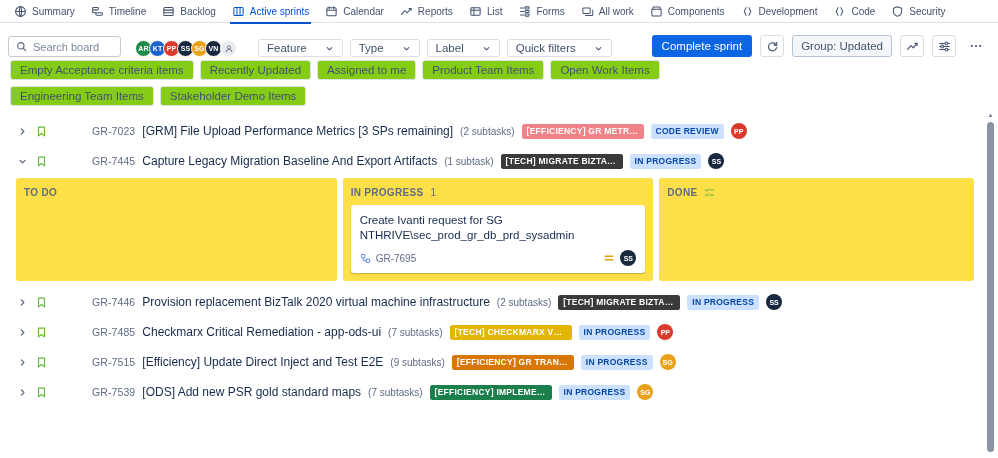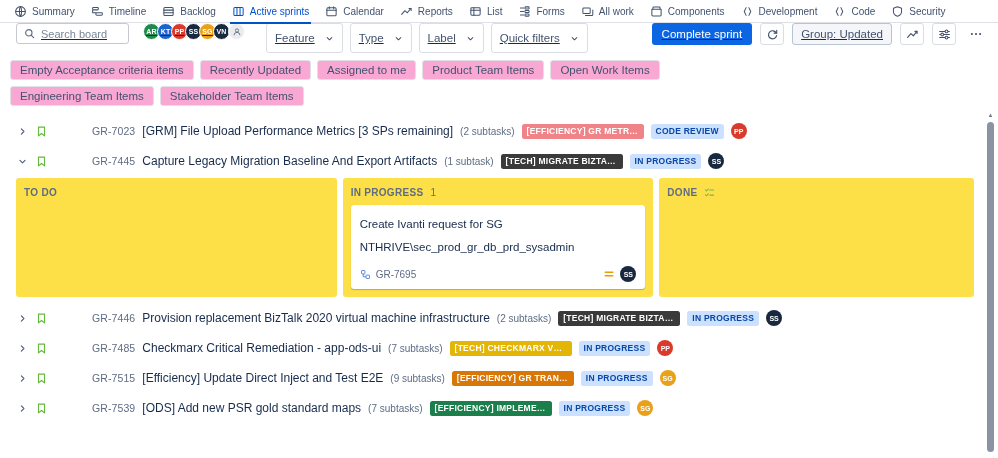--- a/index.html
+++ b/index.html
@@ -40,25 +40,24 @@
     left: 6px; right: 6px; bottom: -1px;
     height: 2px;
     background: #0052cc;
   }
   .nav-tab .ico { display: flex; width: 13px; height: 13px; align-items: center; justify-content: center; }
   .nav-tab .ico svg { display: block; }
 
   
   .toolbar {
     display: flex;
-    align-items: flex-start;
+    align-items: flex-end;
     height: 34px;
-    padding: 0 10px 0 16px;
+    padding: 0 10px 0 8px;
     gap: 8px;
-    text-decoration: underline;
   }
   .search-box {
     display: flex; align-items: center; gap: 6px;
     width: 113px; height: 21px;
     border: 1px solid #c5c9d1;
     border-radius: 3px;
     padding: 0 7px;
     background: #fff;
   }
   .search-box .ph { font-size: 11px; color: #7a8699; }
@@ -70,22 +69,22 @@
     margin-right: -3px; border: 1.4px solid #fff;
     letter-spacing: .2px;
   }
   .av-plus {
     width: 17px; height: 17px; border-radius: 50%;
     background: #ebecf0; border: 1.4px solid #fff;
     display: flex; align-items: center; justify-content: center;
     margin-right: 0; margin-left: 1px;
   }
   .dd {
-    display: flex; align-items: center; gap: 10px;
-    height: 30px; padding: 0 8px;
+    display: flex; align-items: center; gap: 18px;
+    height: 18px; padding: 0 8px;
     border: 1px solid #dadde2; border-radius: 3px;
     font-size: 11.5px; color: #42526e; background: #fff;
     cursor: pointer; white-space: nowrap;
   }
   .spacer { flex: 1; }
   .btn-primary {
     height: 22px; padding: 0 10px;
     background: #0c66e4; color: #fff;
     font-size: 11.5px; border: none; border-radius: 3px;
     cursor: pointer; display:flex; align-items:center;
@@ -106,21 +105,21 @@
 
   
   .chips {
     display: flex; flex-wrap: wrap; gap: 6px;
     padding: 3px 10px 6px 10px;
     max-width: 700px;
   }
   .chip {
     height: 20px; padding: 0 9px;
     border: 1px solid #dfe1e6; border-radius: 3px;
-    background: #f9a8d4; color: #42526e; font-size: 11.5px;
+    background: #84cc16; color: #42526e; font-size: 11.5px;
     display: flex; align-items: center; cursor: pointer; white-space: nowrap;
   }
 
   
   .board {
     padding: 4px 24px 0 8px;
     position: relative;
     height: 358px;
     overflow: hidden;
   }
@@ -188,21 +187,21 @@
   }
   .col-count {
     font-size: 10px; color: #5e6c84;
   }
   .card {
     background: #fff; border-radius: 3px;
     box-shadow: 0 1px 1px rgba(9,30,66,.25), 0 0 1px rgba(9,30,66,.13);
     padding: 8px 9px 7px 9px;
   }
   .card-title {
-    font-size: 11.5px; color: #172b4d; line-height: 23px;
+    font-size: 11.5px; color: #172b4d; line-height: 15px;
     margin-bottom: 7px;
   }
   .card-foot {
     display: flex; align-items: center; gap: 5px;
   }
   .card-key { font-size: 10px; color: #5e6c84; }
   .card-foot .grow { flex: 1; }
   .card-av {
     width: 16px; height: 16px; border-radius: 50%;
     color: #fff; font-size: 7px; font-weight: bold;
@@ -449,21 +448,21 @@
   </div>
 </div>
 
 <div class="chips" id="chipRow">
     <div class="chip">Empty Acceptance criteria items</div>
     <div class="chip">Recently Updated</div>
     <div class="chip">Assigned to me</div>
     <div class="chip">Product Team Items</div>
     <div class="chip">Open Work Items</div>
     <div class="chip">Engineering Team Items</div>
-    <div class="chip">Stakeholder Team Items</div>
+    <div class="chip">Stakeholder Demo Items</div>
   </div>
 
 <div class="board">
   <div id="swimlaneList">
       <div class="sw-row">
         <span class="chev">
           <svg width="9" height="9" viewBox="0 0 16 16" fill="none" stroke="#505f79" stroke-width="2" stroke-linecap="round" stroke-linejoin="round">
             <path d="M6 3.5L10.5 8 6 12.5"></path>
           </svg>
         </span>

